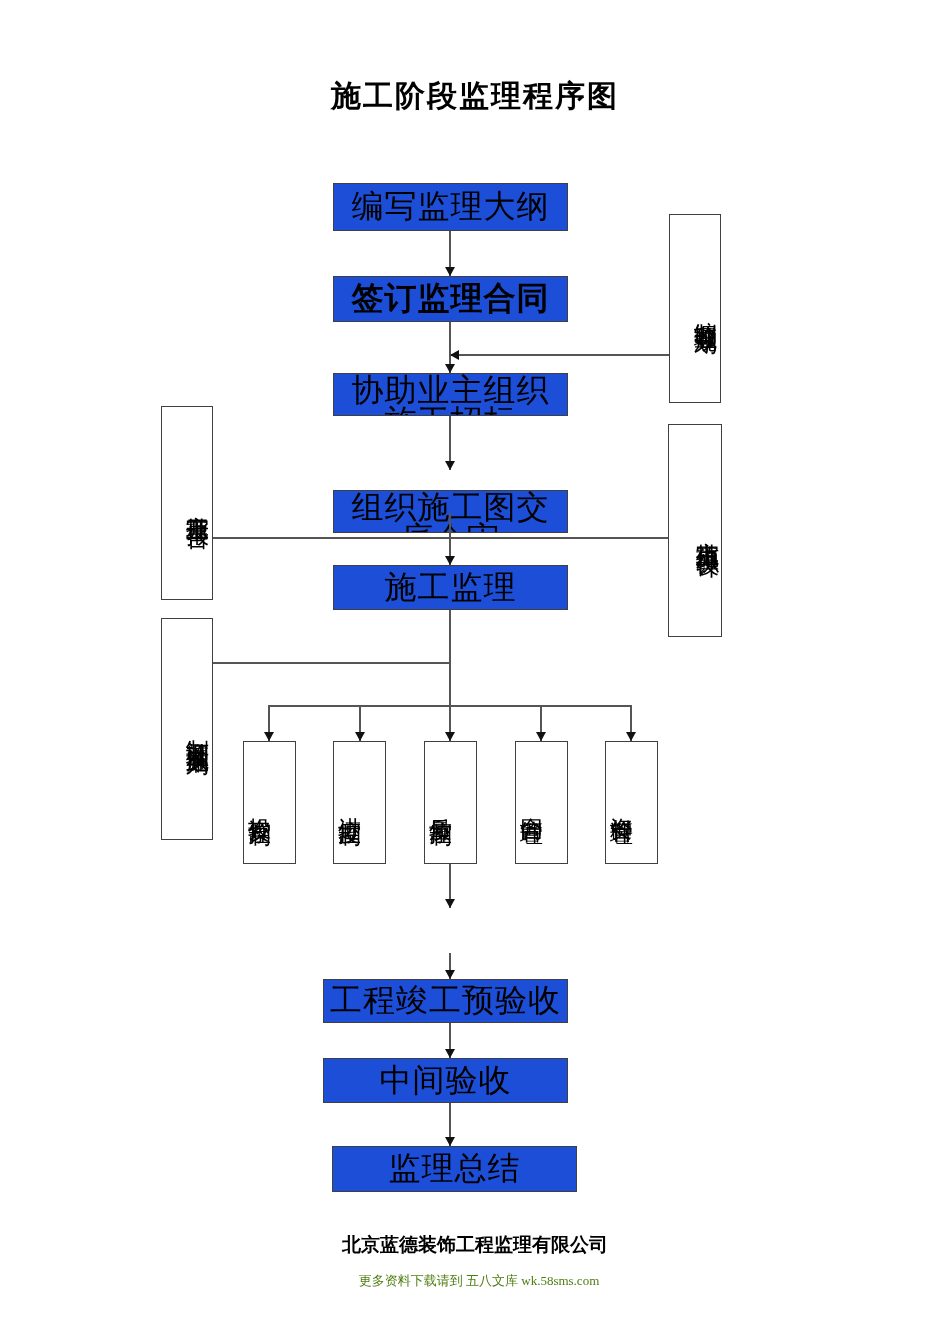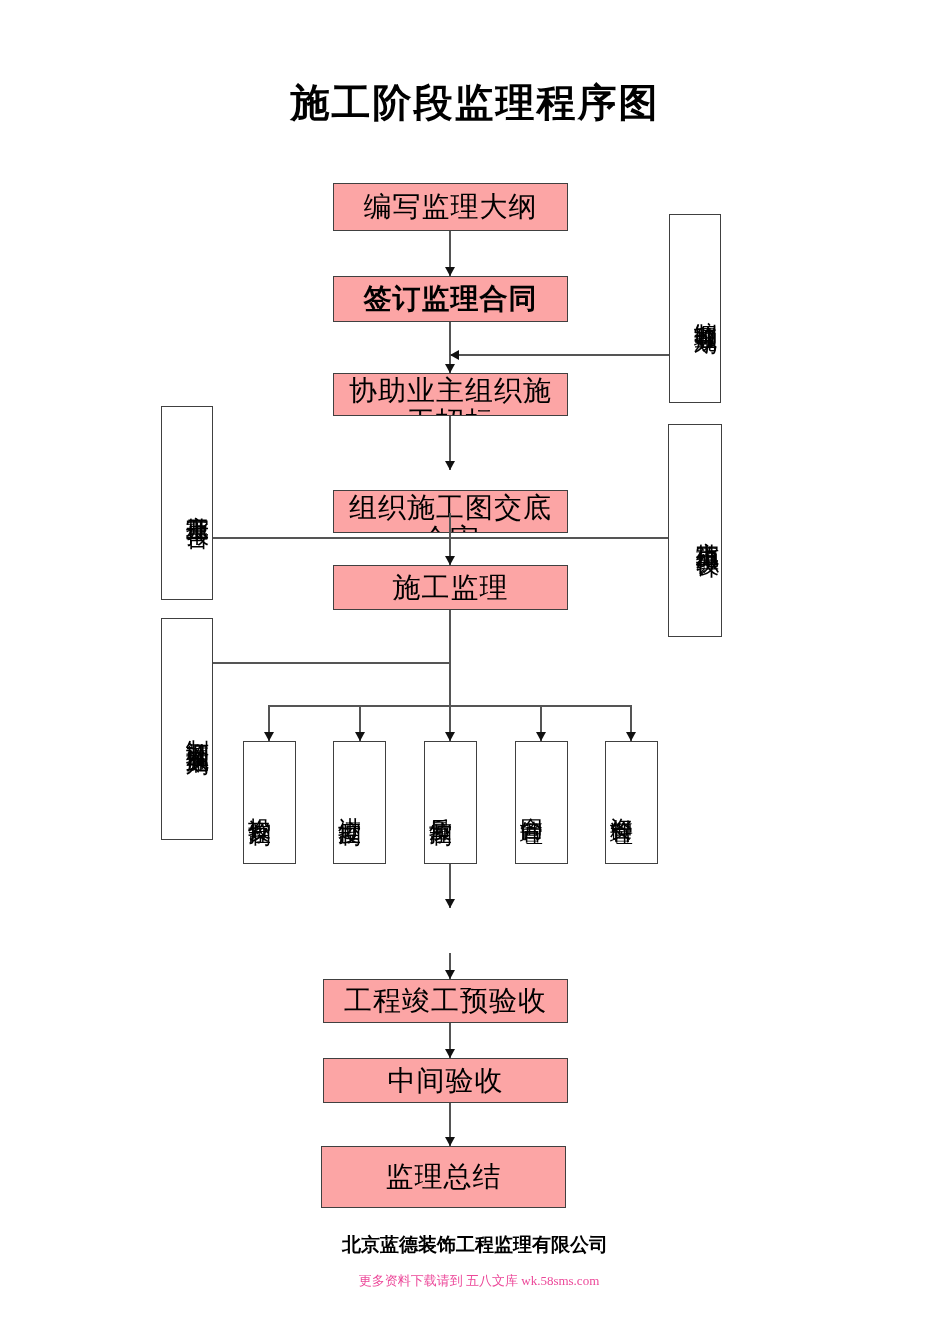--- a/index.html
+++ b/index.html
@@ -10,34 +10,34 @@
     background: #ffffff;
     margin: 0 auto;
     font-family: "Liberation Serif", "DejaVu Serif", serif;
     color: #000000;
     overflow: hidden;
   }
   .title {
     position: absolute;
     left: 0; right: 0; top: 76px;
     text-align: center;
-    font-size: 39px;
+    font-size: 30px;
     font-weight: bold;
     letter-spacing: 2px;
   }
   
   .hbox {
     position: absolute;
     box-sizing: border-box;
     border: 1.5px solid #404040;
-    background: #fca5a5;
+    background: #1d4ed8;
     display: flex;
     align-items: center;
     justify-content: center;
-    font-size: 28px;
+    font-size: 32px;
     letter-spacing: 1px;
     white-space: nowrap;
   }
   
   .hbox.wrap2 {
     display: block;
     text-align: center;
     line-height: 31px;
     padding: 1px 8px 0 8px;
     overflow: hidden;
@@ -77,38 +77,38 @@
   .company {
     position: absolute; left: 0; right: 0; top: 1232px;
     text-align: center;
     font-size: 19px;
     font-weight: bold;
   }
   .note {
     position: absolute; left: 8px; right: 0; top: 1272px;
     text-align: center;
     font-size: 13px;
-    color: #ec4899;
+    color: #4d7c0f;
   }
 </style>
 </head>
 <body>
 
 <div class="page">
 
   <div class="title">施工阶段监理程序图</div>
 
   <div class="hbox" style="left:333px; top:183px; width:235px; height:48px;">编写监理大纲</div>
   <div class="hbox" style="left:333px; top:276px; width:235px; height:46px;font-weight:bold;">签订监理合同</div>
   <div class="hbox wrap2" style="left:333px; top:373px; width:235px; height:43px;">协助业主组织施工招标</div>
   <div class="hbox wrap2" style="left:333px; top:470px; width:235px; height:43px;margin-top:20px;">组织施工图交底会审</div>
   <div class="hbox" style="left:333px; top:565px; width:235px; height:45px;">施工监理</div>
   <div class="hbox" style="left:323px; top:979px; width:245px; height:44px;">工程竣工预验收</div>
   <div class="hbox" style="left:323px; top:1058px; width:245px; height:45px;">中间验收</div>
-  <div class="hbox" style="left:321px; top:1146px; width:245px; height:62px;">监理总结</div>
+  <div class="hbox" style="left:332px; top:1146px; width:245px; height:46px;">监理总结</div>
 
   <div class="vbox" style="left:669px; top:214px; width:52px; height:189px;">编制监理规划</div>
   <div class="vbox" style="left:161px; top:406px; width:52px; height:194px;">审批开工报告</div>
   <div class="vbox clipcol" style="left:668px; top:424px; width:54px; height:213px;">审批施工组织设计</div>
   <div class="vbox" style="left:161px; top:618px; width:52px; height:222px;">制订监理实施细则</div>
 
   <div class="vbox lr" style="left:243px; top:741px; width:53px; height:123px;">投资控制</div>
   <div class="vbox lr" style="left:333px; top:741px; width:53px; height:123px;">进度控制</div>
   <div class="vbox lr" style="left:424px; top:741px; width:53px; height:123px;">质量控制</div>
   <div class="vbox lr" style="left:515px; top:741px; width:53px; height:123px;">合同管理</div>

